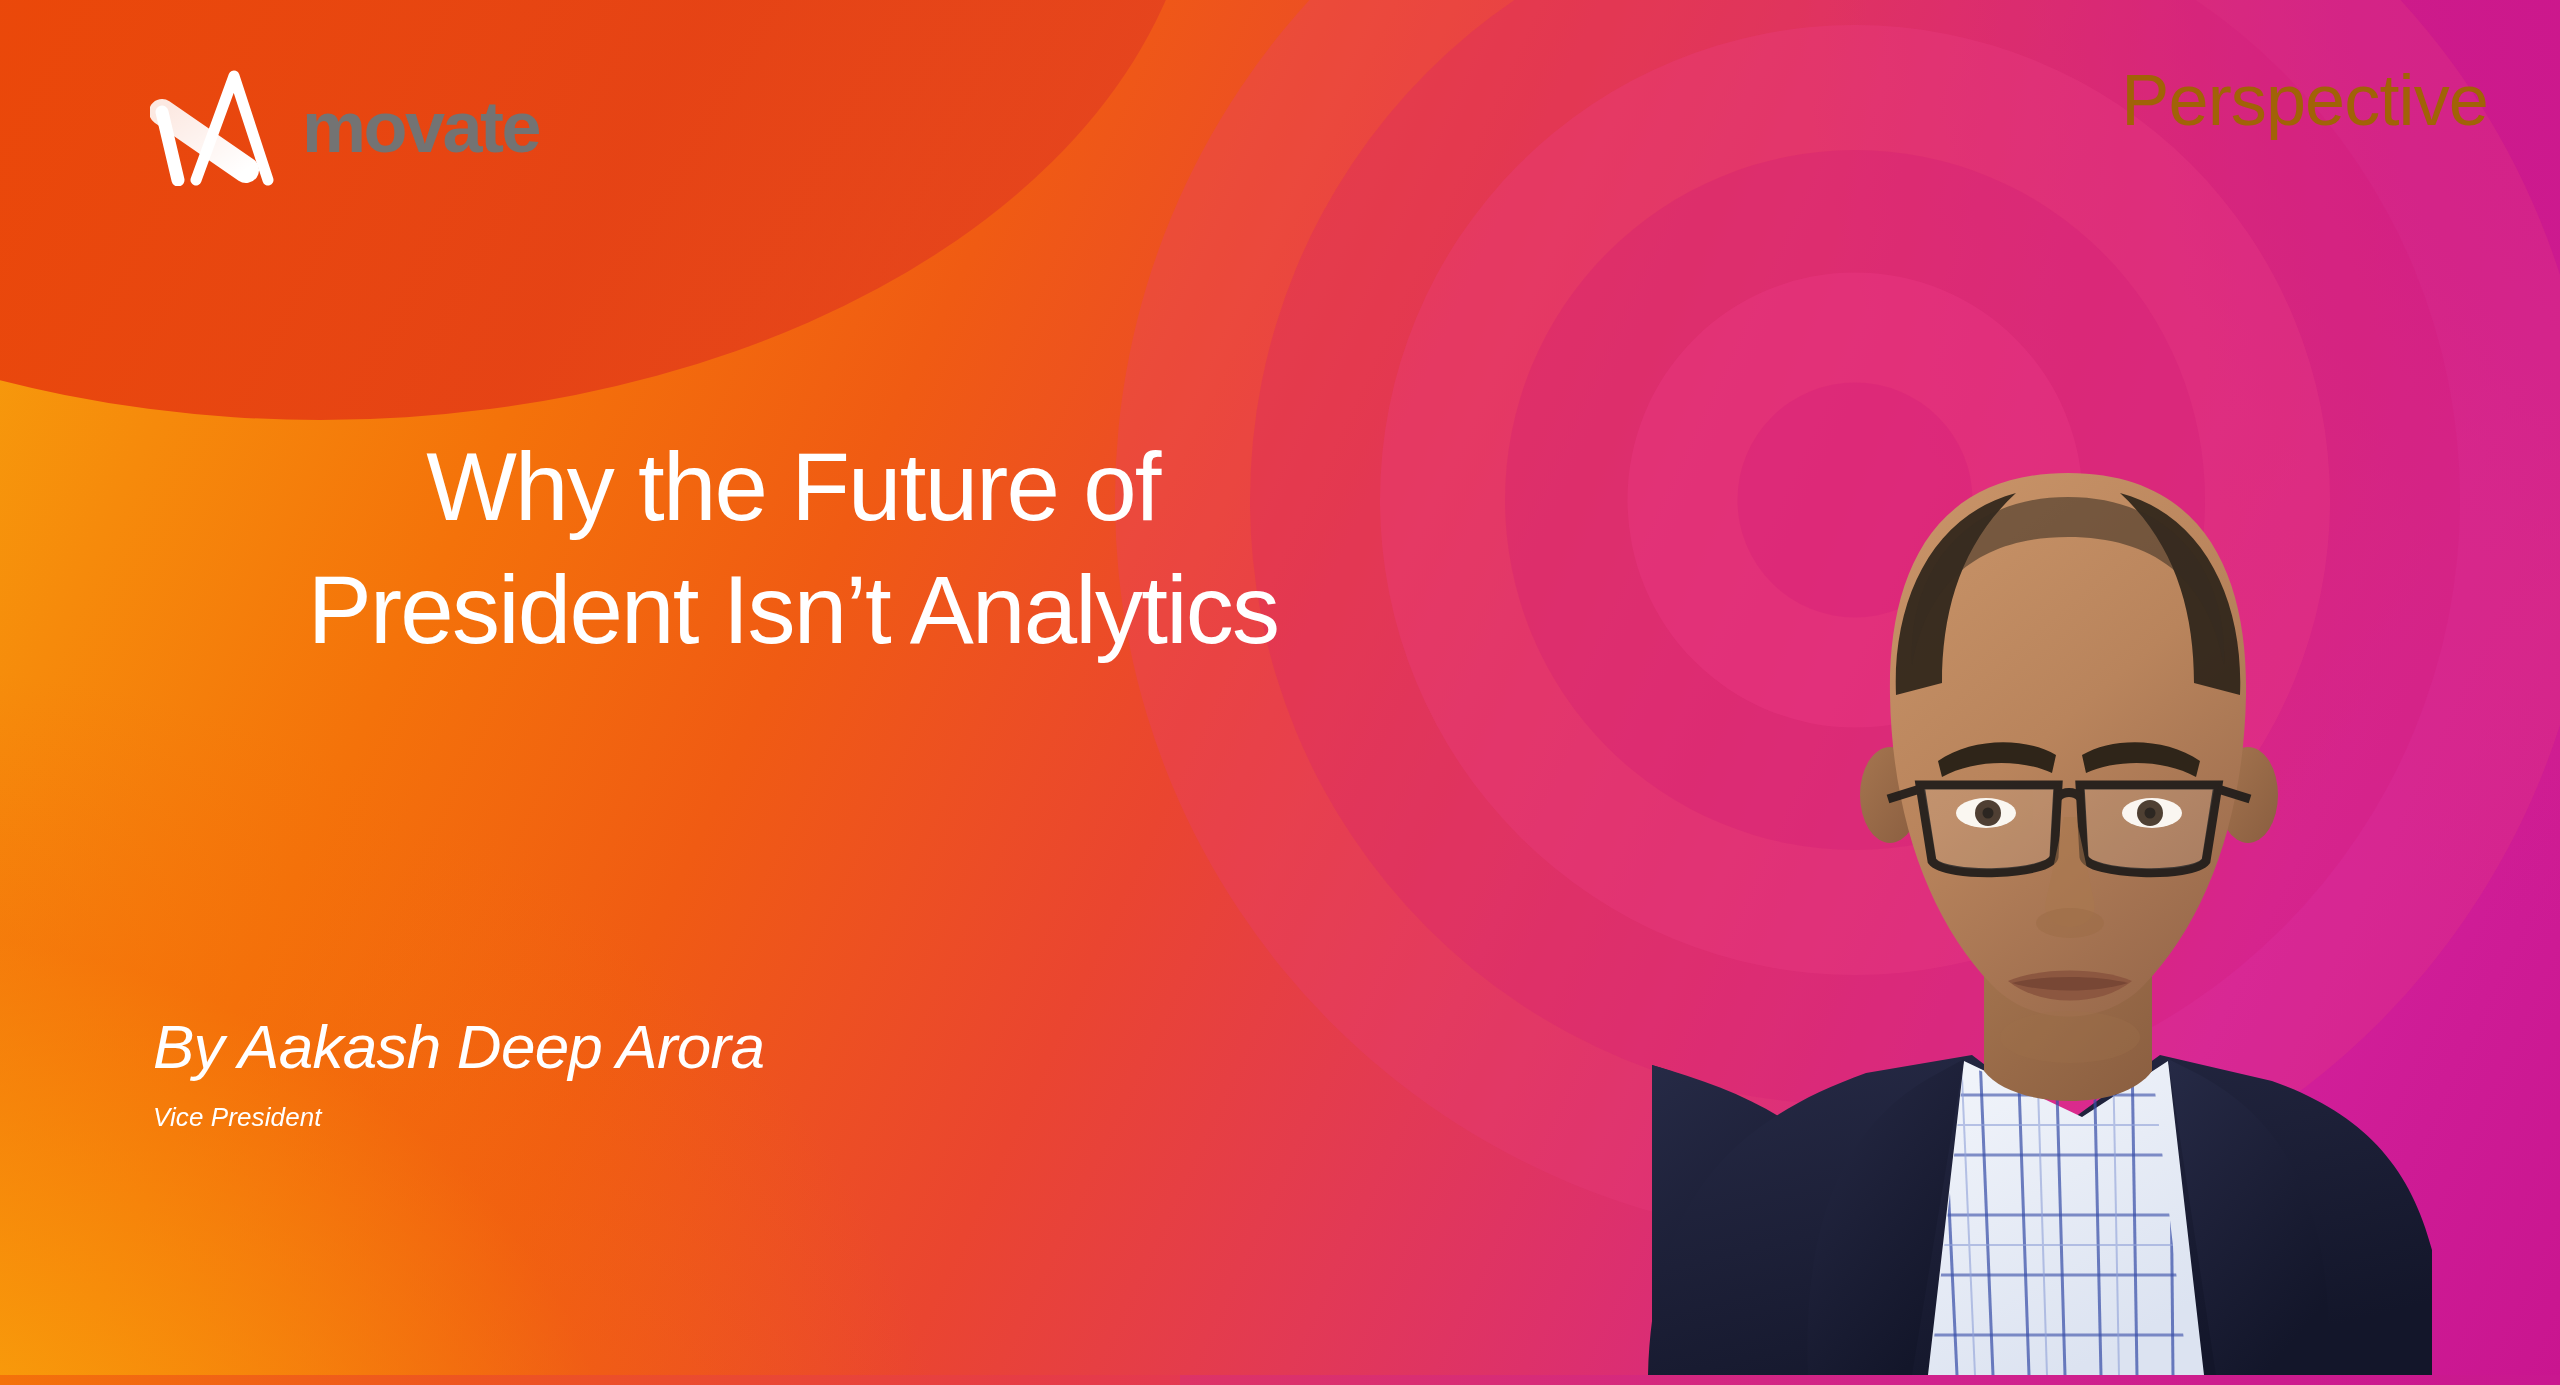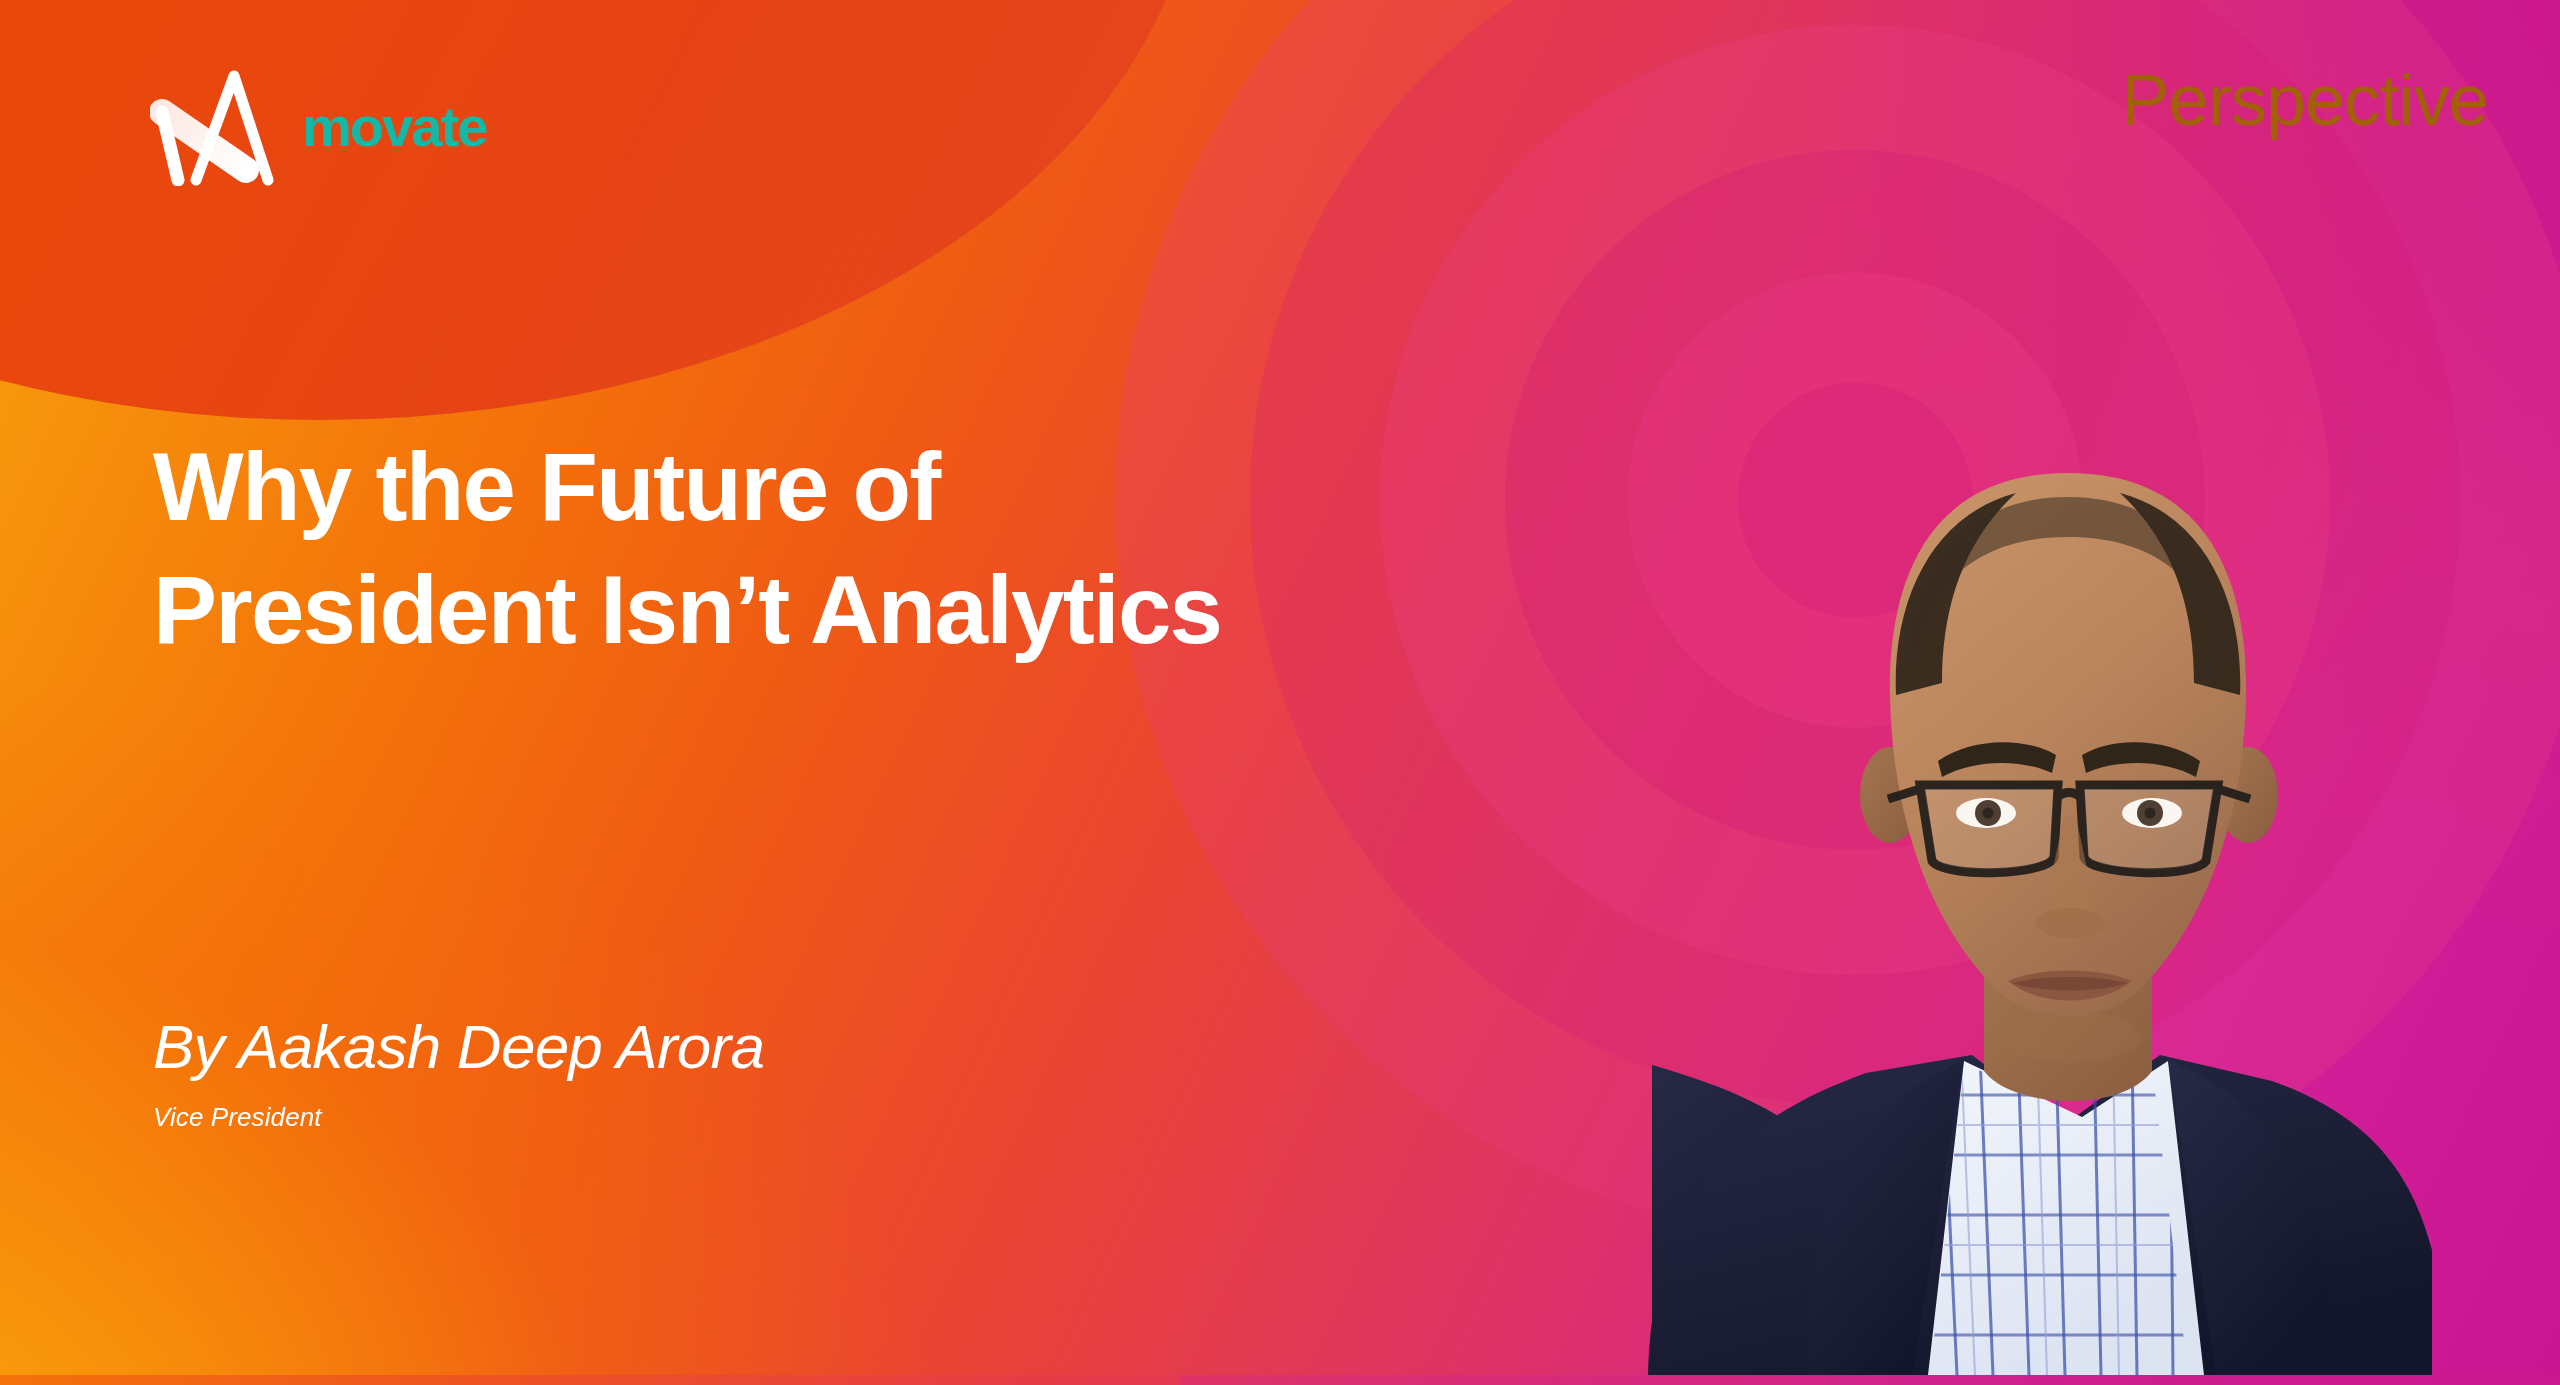--- a/index.html
+++ b/index.html
@@ -84,22 +84,22 @@
   }
 
   
   .brand {
     position:absolute; left:150px; top:62px;
     display:flex; align-items:center; gap:24px;
     z-index:6;
   }
   .brand-mark { width:128px; height:124px; display:block; }
   .brand-word {
-    color:#14b8a6;
-    font-size:56px;
+    color:#737373;
+    font-size:72px;
     line-height:1;
     font-weight:600;
     letter-spacing:-0.035em;
     font-family:"Liberation Sans", sans-serif;
     transform:translateY(3px);
     text-align:right;
   }
 
   
   .tag {
@@ -113,23 +113,24 @@
     white-space:nowrap;
   }
 
   
   .headline {
     position:absolute; left:153px; top:425px;
     width:1280px;
     color:#FFFFFF;
     font-size:96px;
     line-height:1.285;
-    font-weight:700;
+    font-weight:400;
     letter-spacing:-0.018em;
     z-index:6;
+    text-align:center;
   }
   .headline .ln { display:block; white-space:nowrap; }
 
   
   .byline {
     position:absolute; left:153px; top:1012px;
     z-index:6; color:#FFFFFF;font-style:italic;
   }
   .by-name {
     font-size:62px;

